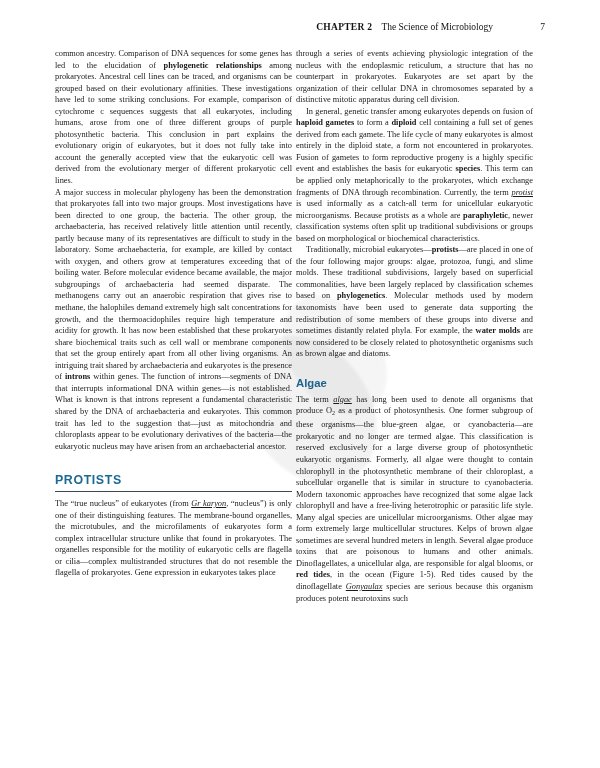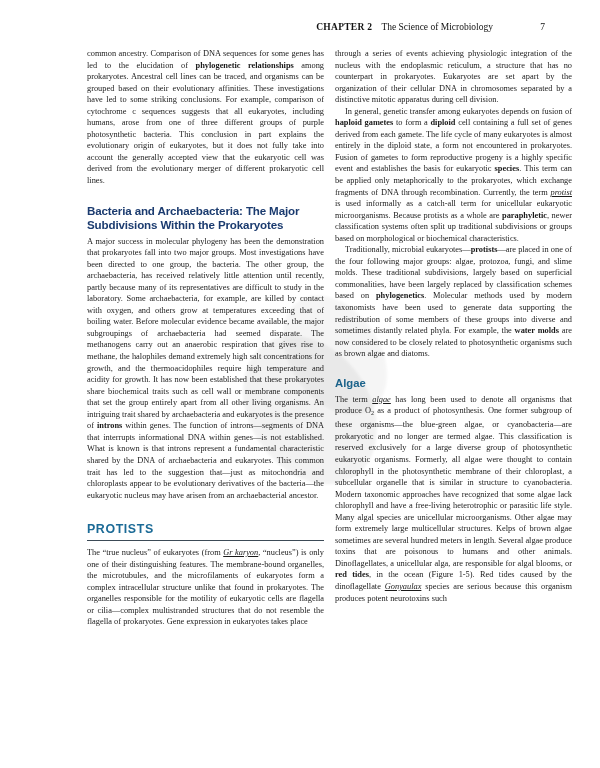--- a/index.html
+++ b/index.html
@@ -50,22 +50,21 @@
   }
 
   
   .columns {
     position: absolute;
     top: 48px;
     left: 55px;
     width: 491px;
     height: 700px;
     display: flex;
-    gap: 11px;
-    margin-left: 32px;
+    gap: 4px;
   }
   .col {
     width: 237px;
     position: relative;
   }
 
   p.body-text {
     margin: 0;
     font-size: 8.35px;
     line-height: 11.55px;
@@ -155,23 +154,20 @@
   <span class="header-title">The Science of Microbiology</span>
   <span class="page-number">7</span>
 </div>
 
 <div class="columns">
 
   <div class="col">
 
     <p class="body-text">common ancestry. Comparison of DNA sequences for some genes has led to the elucidation of <b>phylogenetic relationships</b> among prokaryotes. Ancestral cell lines can be traced, and organisms can be grouped based on their evolutionary affinities. These investigations have led to some striking conclusions. For example, comparison of cytochrome c sequences suggests that all eukaryotes, including humans, arose from one of three different groups of purple photosynthetic bacteria. This conclusion in part explains the evolutionary origin of eukaryotes, but it does not fully take into account the generally accepted view that the eukaryotic cell was derived from the evolutionary merger of different prokaryotic cell lines.</p>
 
-    <div class="head-a-wrap">
-      <h2 class="section-head">Bacteria and Archaebacteria: The Major Subdivisions Within the Prokaryotes</h2>
-    </div>
 
     <p class="body-text">A major success in molecular phylogeny has been the demonstration that prokaryotes fall into two major groups. Most investigations have been directed to one group, the bacteria. The other group, the archaebacteria, has received relatively little attention until recently, partly because many of its representatives are difficult to study in the laboratory. Some archaebacteria, for example, are killed by contact with oxygen, and others grow at temperatures exceeding that of boiling water. Before molecular evidence became available, the major subgroupings of archaebacteria had seemed disparate. The methanogens carry out an anaerobic respiration that gives rise to methane, the halophiles demand extremely high salt concentrations for growth, and the thermoacidophiles require high temperature and acidity for growth. It has now been established that these prokaryotes share biochemical traits such as cell wall or membrane components that set the group entirely apart from all other living organisms. An intriguing trait shared by archaebacteria and eukaryotes is the presence of <b>introns</b> within genes. The function of introns—segments of DNA that interrupts informational DNA within genes—is not established. What is known is that introns represent a fundamental characteristic shared by the DNA of archaebacteria and eukaryotes. This common trait has led to the suggestion that—just as mitochondria and chloroplasts appear to be evolutionary derivatives of the bacteria—the eukaryotic nucleus may have arisen from an archaebacterial ancestor.</p>
 
     <div class="major-head-wrap">
       <h1 class="major-head">PROTISTS</h1>
       <hr class="major-rule">
     </div>
 
     <p class="body-text">The “true nucleus” of eukaryotes (from <i>Gr karyon</i>, “nucleus”) is only one of their distinguishing features. The membrane-bound organelles, the microtubules, and the microfilaments of eukaryotes form a complex intracellular structure unlike that found in prokaryotes. The organelles responsible for the motility of eukaryotic cells are flagella or cilia—complex multistranded structures that do not resemble the flagella of prokaryotes. Gene expression in eukaryotes takes place</p>
   </div>

